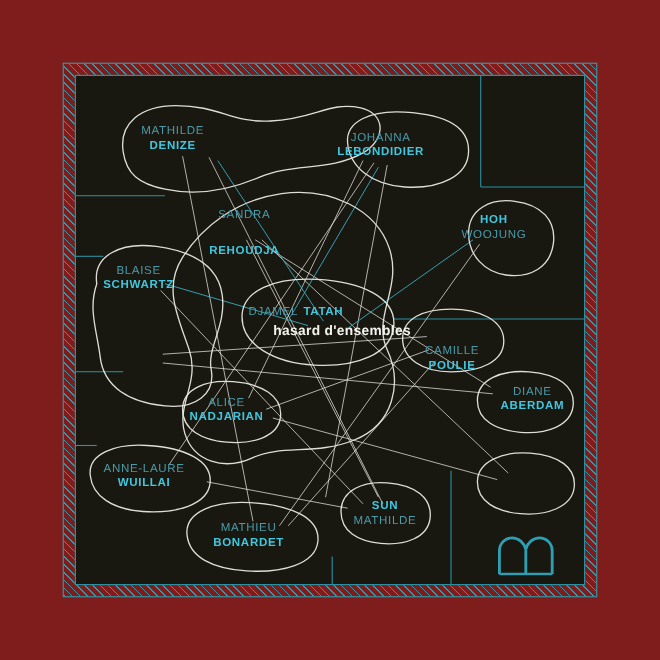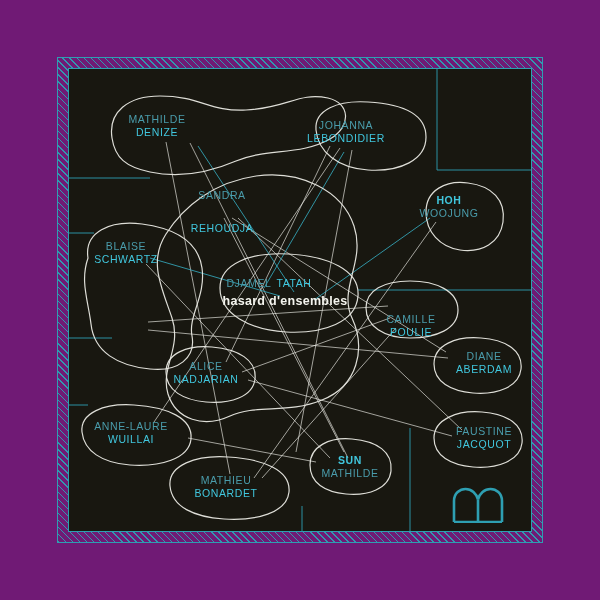--- a/index.html
+++ b/index.html
@@ -1,17 +1,17 @@
 <!DOCTYPE html>
 <html><head>
 <meta charset="utf-8">
 <style>
   html,body{margin:0;padding:0;background:#181710;}
   body{width:600px;height:600px;overflow:hidden;font-family:"Liberation Sans",sans-serif;}
-  .poster{position:relative;width:600px;height:600px;background:#701a75;}
+  .poster{position:relative;width:600px;height:600px;background:#7f1d1d;}
 
   
   .frame{
     position:absolute;inset:57px;z-index:1;
     border:1px solid #2e9fb2;
     background:repeating-linear-gradient(45deg,rgba(46,159,178,.95) 0 1px,transparent 1px 5px);
   }
   .frame-inner{
     position:absolute;inset:10px;
     border:1px solid #2e9fb2;
@@ -25,21 +25,21 @@
   .conn-t{stroke:#37b0c5;stroke-width:.9;opacity:.9;}
   .blob{stroke:#e9e9e3;stroke-width:1.2;fill:none;opacity:.95;}
 
   
   .artist{
     position:absolute;z-index:3;transform:translateX(-50%);
     display:flex;flex-direction:column;align-items:center;
     font-size:10.5px;line-height:13px;letter-spacing:.6px;
     color:#4a9cab;white-space:nowrap;text-align:center;
   }
-  .artist .l2{font-weight:normal;color:#41c7de;}
+  .artist .l2{font-weight:bold;color:#41c7de;}
   .artist.flip .l1{font-weight:bold;color:#41c7de;}
   .artist.flip .l2{font-weight:normal;color:#4a9cab;}
   .artist.inline{flex-direction:row;gap:5px;}
 
   .title{
     position:absolute;z-index:4;transform:translateX(-50%);
     font-size:12.5px;font-weight:bold;letter-spacing:.3px;
     color:#f4f4ee;white-space:nowrap;
   }
 
@@ -141,34 +141,30 @@
     <span class="l2">ABERDAM</span>
   </div>
   <div class="artist" style="left:206px;top:360px;">
     <span class="l1">ALICE</span>
     <span class="l2">NADJARIAN</span>
   </div>
   <div class="artist" style="left:131px;top:420px;">
     <span class="l1">ANNE-LAURE</span>
     <span class="l2">WUILLAI</span>
   </div>
-  <div class="artist" style="left:484px;top:425px;">
-    <span class="l1">FAUSTINE</span>
-    <span class="l2">JACQUOT</span>
-  </div>
   <div class="artist flip" style="left:350px;top:454px;text-align:right;">
     <span class="l1">SUN</span>
     <span class="l2">MATHILDE</span>
   </div>
   <div class="artist" style="left:226px;top:474px;">
     <span class="l1">MATHIEU</span>
     <span class="l2">BONARDET</span>
   </div>
 
-  <div class="title" style="left:285px;top:294px;">hasard d'ensembles</div>
+  <div class="title" style="left:311px;top:294px;">hasard d'ensembles</div>
 
   <svg class="logo" width="52" height="36" viewBox="0 0 52 36">
     <path d="M2,35 V14 C2,6 8,2 13.5,2 C19.5,2 24.5,6.5 26,12.5 C27.5,6.5 32.5,2 38.5,2 C44,2 50,6 50,14 V35" fill="none" stroke="#2e9fb2" stroke-width="2.6"></path>
     <line x1="26" y1="12.5" x2="26" y2="35" stroke="#2e9fb2" stroke-width="2.6"></line>
     <line x1="2" y1="35" x2="50" y2="35" stroke="#2e9fb2" stroke-width="2.6"></line>
   </svg>
 
 </div>
 
 </body></html>

